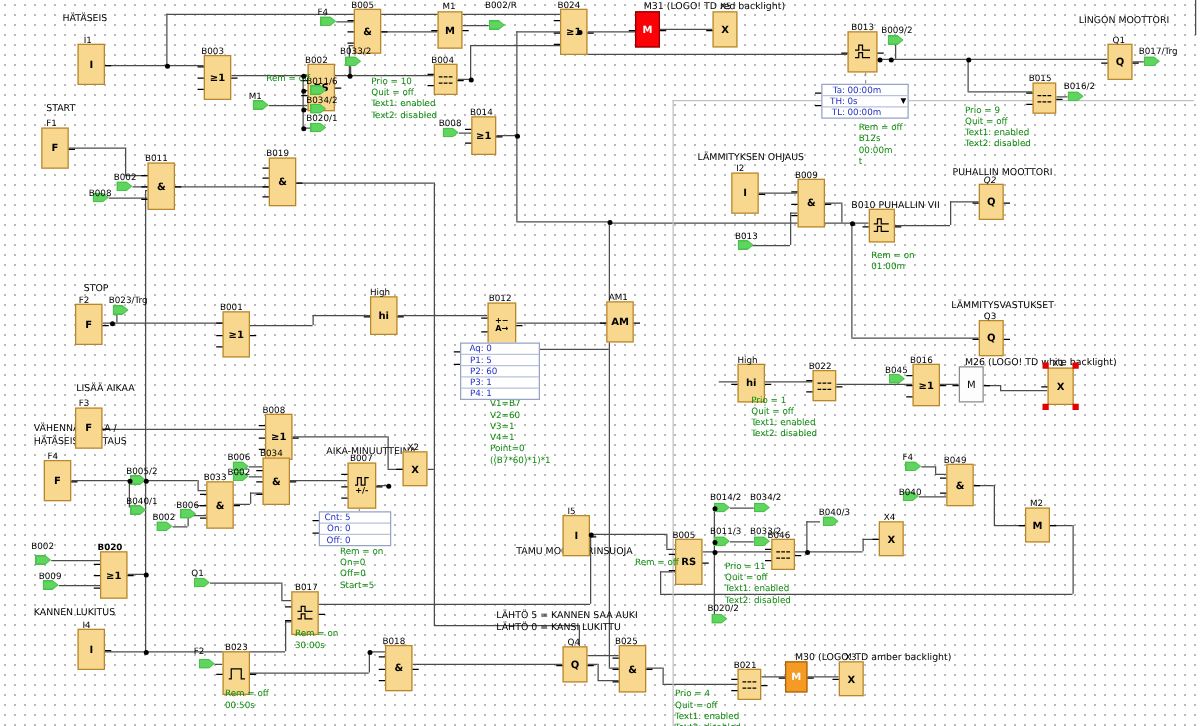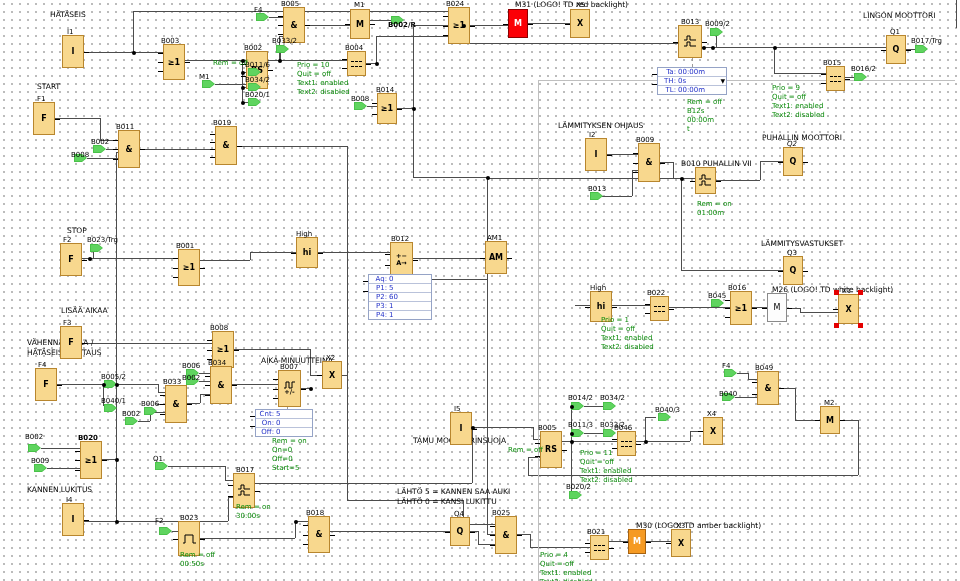--- a/index.html
+++ b/index.html
@@ -582,21 +582,21 @@
     </div>
     <div class="leg" style="left: 666px; top: 543px; width: 5px; height: 1px;"></div>
     <div class="lbl" style="left: 676px; top: 522px;">X3</div>
     <div class="conn" style="left: 256px; top: 13px;">
       <i></i>
     </div>
     <div class="lbl" style="left: 254px; top: 6px;">F4</div>
     <div class="conn" style="left: 391px; top: 16px;">
       <i></i>
     </div>
-    <div class="lbl" style="left: 388px; top: 21px; font-weight: bold;">B002/R</div>
+    <div class="lbl" style="left: 388px; top: 0;">B002/R</div>
     <div class="conn" style="left: 276px; top: 45px;">
       <i></i>
     </div>
     <div class="lbl" style="left: 272px; top: 37px;">B033/2</div>
     <div class="conn" style="left: 202px; top: 80px;">
       <i></i>
     </div>
     <div class="lbl" style="left: 199px; top: 73px;">M1</div>
     <div class="conn" style="left: 248px; top: 68px;">
       <i></i>
@@ -730,20 +730,26 @@
     <div class="gtext" style="left: 687px; top: 98px;">Rem = off
 B12s
 00:00m
 t</div>
     <div class="gtext" style="left: 697px; top: 200px;">Rem = on
 01:00m</div>
     <div class="gtext" style="left: 601px; top: 316px;">Prio = 1
 Quit = off
 Text1: enabled
 Text2: disabled</div>
+    <div class="gtext" style="left: 392px; top: 319px;">V1=B7
+V2=60
+V3=1
+V4=1
+Point=0
+((B7*60)*1)*1</div>
     <div class="gtext" style="left: 272px; top: 437px;">Rem = on
 On=0
 Off=0
 Start=5</div>
     <div class="gtext" style="left: 236px; top: 503px;">Rem = on
 30:00s</div>
     <div class="gtext" style="left: 180px; top: 551px;">Rem = off
 00:50s</div>
     <div class="gtext" style="left: 508px; top: 446px;">Rem = off</div>
     <div class="gtext" style="left: 580px; top: 449px;">Prio = 11

